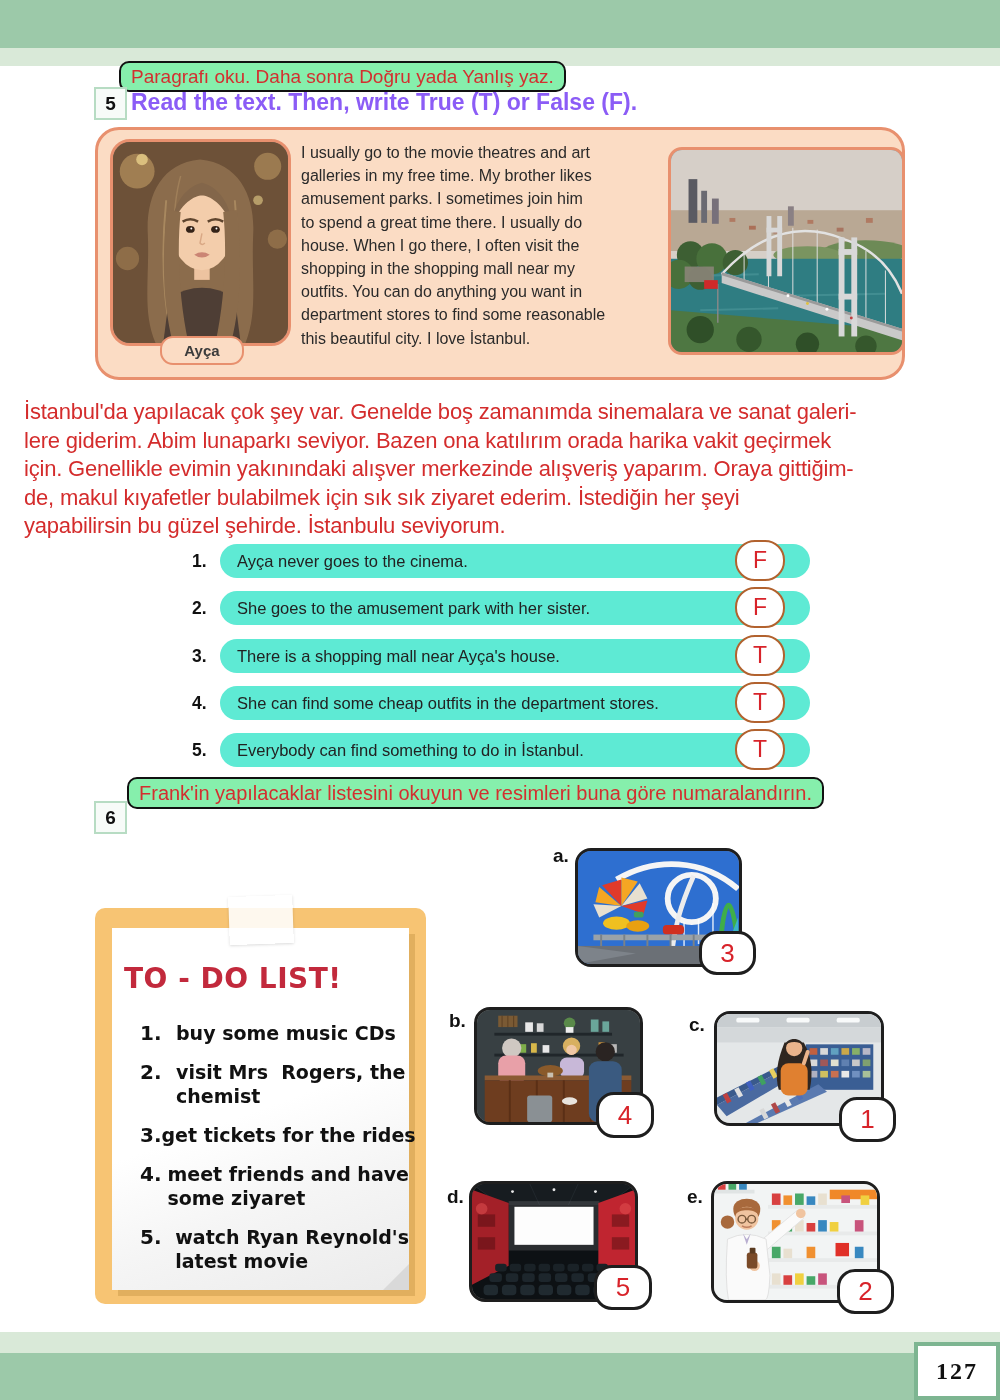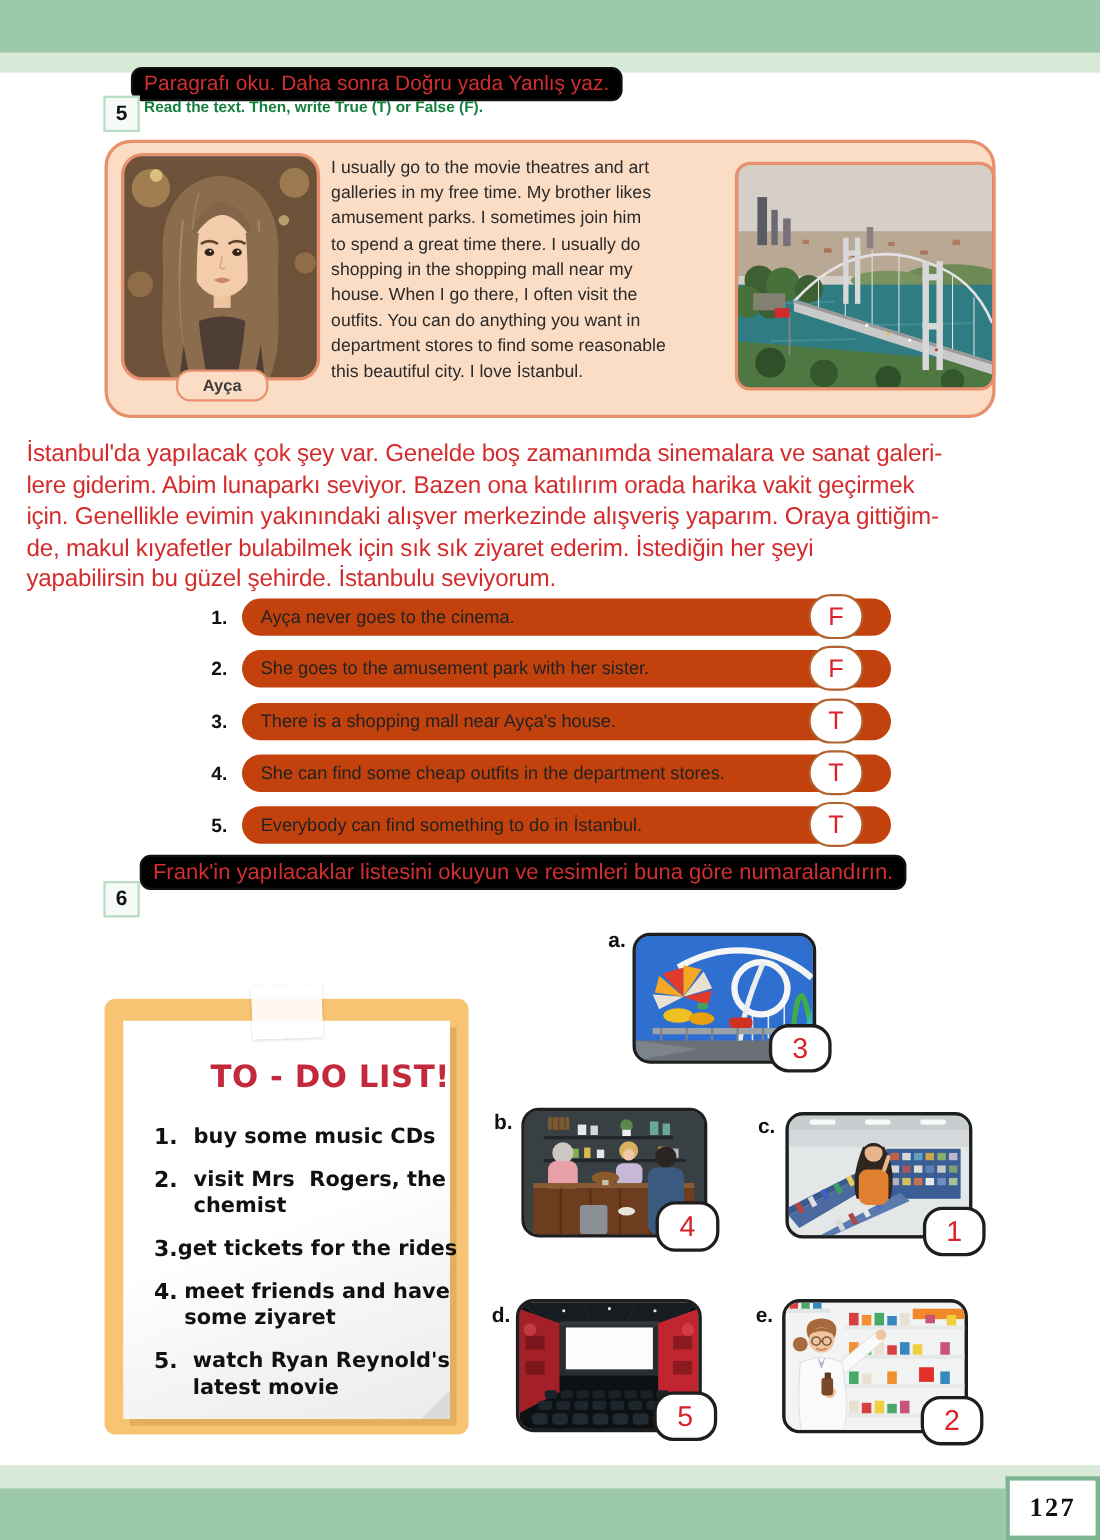--- a/index.html
+++ b/index.html
@@ -10,60 +10,60 @@
   
   .bar-green{left:0;width:1000px;height:48px;background:#9cc9a9;top:0;}
   .bar-strip{left:0;width:1000px;height:18px;background:#d9e9d8;top:48px;}
   .bot-strip{left:0;width:1000px;height:21px;background:#d9e9d8;top:1332px;}
   .bot-green{left:0;width:1000px;height:47px;background:#9cc9a9;top:1353px;}
   .pagenum-box{left:914px;top:1342px;width:86px;height:58px;background:#fff;
     border:4px solid #7db591;box-sizing:border-box;display:flex;align-items:center;justify-content:center;
     font-family:"Liberation Serif",serif;font-weight:700;font-size:24px;letter-spacing:2px;color:#111;}
 
   
-  .tr-box{height:27px;line-height:27px;padding:0 10px;background:#000000;border:2px solid #111;
+  .tr-box{height:27px;line-height:27px;padding:0 10px;background:#86efac;border:2px solid #111;
     border-radius:10px;color:#d32f2f;font-size:19px;white-space:nowrap;}
   .num-box{width:29px;height:29px;background:#f7fbf8;border:2px solid #b7dcc3;box-sizing:content-box;
     display:flex;align-items:center;justify-content:center;font-weight:700;font-size:19px;color:#111;}
-  .en-instr{font-weight:700;font-size:14px;color:#15803d;white-space:nowrap;}
+  .en-instr{font-weight:700;font-size:23px;color:#8b5cf6;white-space:nowrap;}
 
   
   .reading-card{left:95px;top:127px;width:810px;height:253px;background:#fbdcc4;
     border:3px solid #e8906e;border-radius:24px;box-sizing:border-box;}
   .photo-frame{border:3px solid #e8906e;border-radius:20px;overflow:hidden;box-sizing:border-box;background:#777;}
   .ayca-frame{left:110px;top:139px;width:181px;height:207px;}
   .ist-frame{left:668px;top:147px;width:237px;height:208px;border-radius:14px;}
   .ayca-label{left:160px;top:336px;width:80px;height:25px;background:#fbdcc4;border:2px solid #e8906e;
     border-radius:13px;display:flex;align-items:center;justify-content:center;font-size:15px;color:#3c3c3c;z-index:3;font-weight:bold;}
   .passage{left:301px;top:141px;width:362px;font-size:16px;color:#2a2a2a;}
   .passage div{height:23.2px;line-height:23.2px;white-space:nowrap;}
 
   
   .translation{left:24px;top:398px;width:950px;color:#d42c2c;font-size:22px;letter-spacing:-0.2px;}
   .translation div{height:28.6px;line-height:28.6px;white-space:nowrap;}
 
   
   .stmt-row{left:0;width:1000px;height:41px;}
   .stmt-num{position:absolute;left:192px;top:0;width:24px;line-height:34px;font-weight:700;font-size:17.5px;color:#111;}
-  .stmt-bar{position:absolute;left:220px;top:0;width:590px;height:34px;background:#c2410c;border-radius:17px;
+  .stmt-bar{position:absolute;left:220px;top:0;width:590px;height:34px;background:#5eead4;border-radius:17px;
     line-height:34px;padding-left:17px;font-size:16.5px;color:#222;box-sizing:border-box;white-space:nowrap;}
   .stmt-ans{position:absolute;left:735px;top:-4px;width:50px;height:41px;background:#fff;border:2px solid #b2622e;
     border-radius:20px;box-sizing:border-box;display:flex;align-items:center;justify-content:center;
     color:#d8232a;font-size:23px;}
 
   
   .todo-card{left:95px;top:908px;width:331px;height:396px;background:#f7c473;border-radius:10px;}
   .todo-paper{position:absolute;left:17px;top:20px;right:17px;bottom:14px;
     background:linear-gradient(160deg,#ffffff 50%,#f5f5f5 72%,#ebebeb 100%);
     box-shadow:6px 6px 0 rgba(160,110,30,0.25);}
   .todo-corner{position:absolute;right:0;bottom:0;width:0;height:0;
     border-left:26px solid transparent;border-bottom:26px solid #d9d9d9;}
   .todo-tape{position:absolute;left:50%;top:-12px;width:64px;height:48px;margin-left:-32px;
     background:rgba(255,255,255,0.88);transform:rotate(-2deg);box-shadow:0 1px 3px rgba(0,0,0,0.15);}
-  .todo-title{margin-top:34px;text-align:right;padding-left:30px;color:#c2293c;font-weight:700;
+  .todo-title{margin-top:34px;text-align:left;padding-left:12px;color:#c2293c;font-weight:700;
     font-size:28px;letter-spacing:0.5px;font-family:"DejaVu Sans",sans-serif;}
   .todo-items{margin:26px 0 0 28px;}
   .todo-item{display:flex;margin-bottom:15px;font-family:"DejaVu Sans",sans-serif;font-weight:700;}
   .todo-num{width:36px;font-size:20px;color:#111;}
   .todo-text{font-size:19px;line-height:24px;color:#111;}
   .todo-line{display:block;white-space:pre;}
 
   
   .pic-label{font-weight:700;font-size:19px;color:#111;}
   .pic-frame{border:3px solid #1e1e1e;border-radius:16px;overflow:hidden;box-sizing:border-box;background:#888;}
@@ -117,22 +117,22 @@
       <path d="M128,70 C134,120 132,170 122,207 L106,207 C116,160 118,110 114,72 Z" fill="#8b6c4c"></path>
     </svg>
   </div>
   <div class="abs ayca-label">Ayça</div>
 
   <div class="abs passage">
     <div>I usually go to the movie theatres and art</div>
     <div>galleries in my free time. My brother likes</div>
     <div>amusement parks. I sometimes join him</div>
     <div>to spend a great time there. I usually do</div>
+    <div>house. When I go there, I often visit the</div>
     <div>shopping in the shopping mall near my</div>
-    <div>house. When I go there, I often visit the</div>
     <div>outfits. You can do anything you want in</div>
     <div>department stores to find some reasonable</div>
     <div>this beautiful city. I love İstanbul.</div>
   </div>
 
   <div class="abs photo-frame ist-frame">
     <svg width="100%" height="100%" viewBox="0 0 237 208" preserveAspectRatio="none">
       <rect width="237" height="115" fill="#d6cfc8"></rect>
       <rect x="0" y="62" width="237" height="42" fill="#b9a894"></rect>
       <rect x="18" y="30" width="9" height="45" fill="#5a5a62"></rect>

